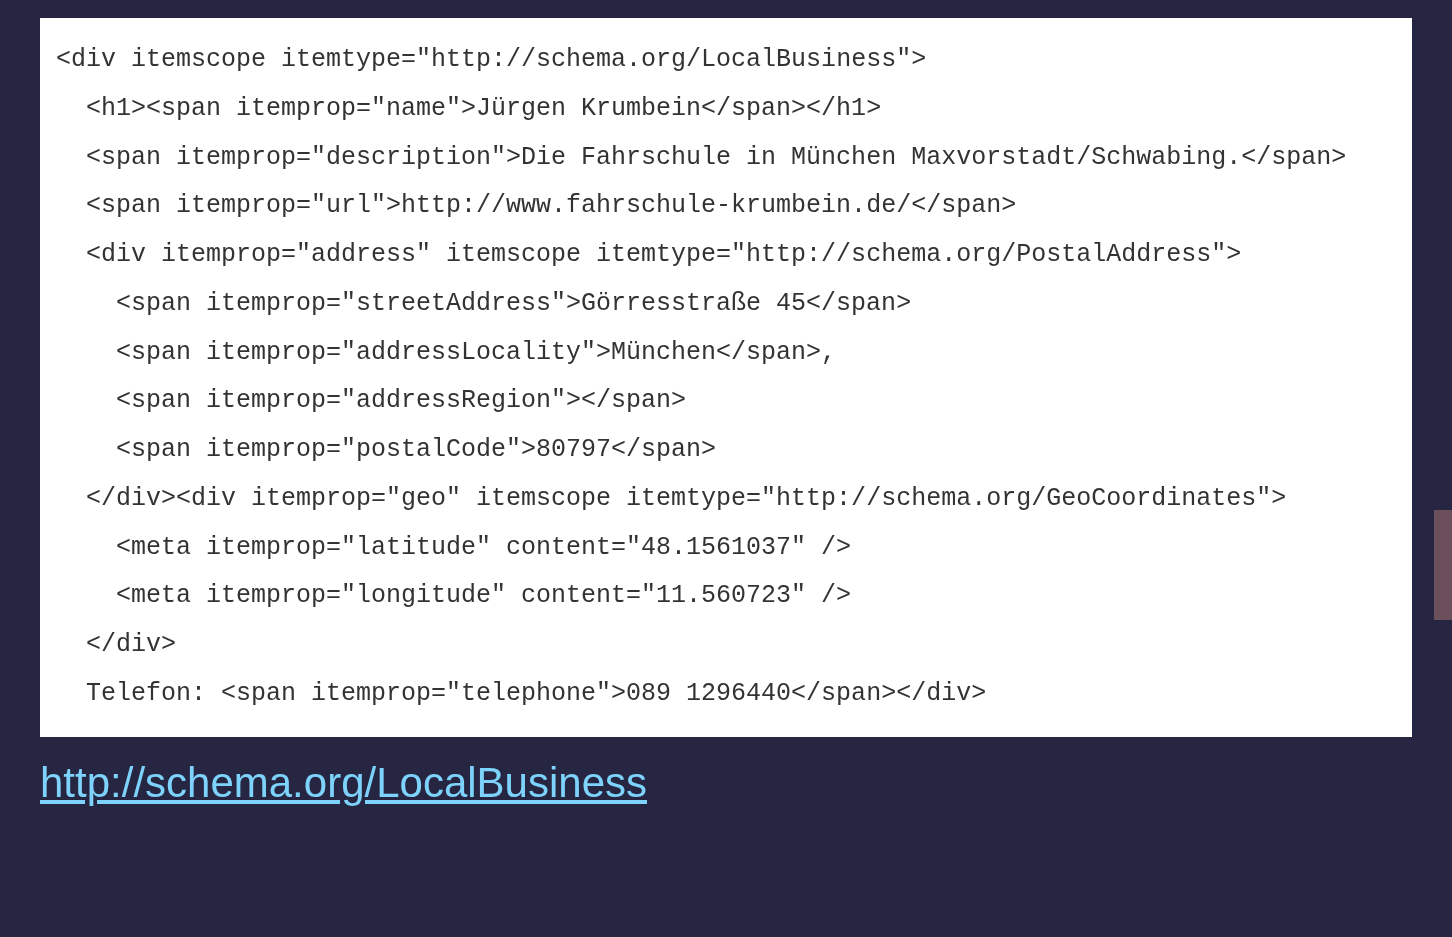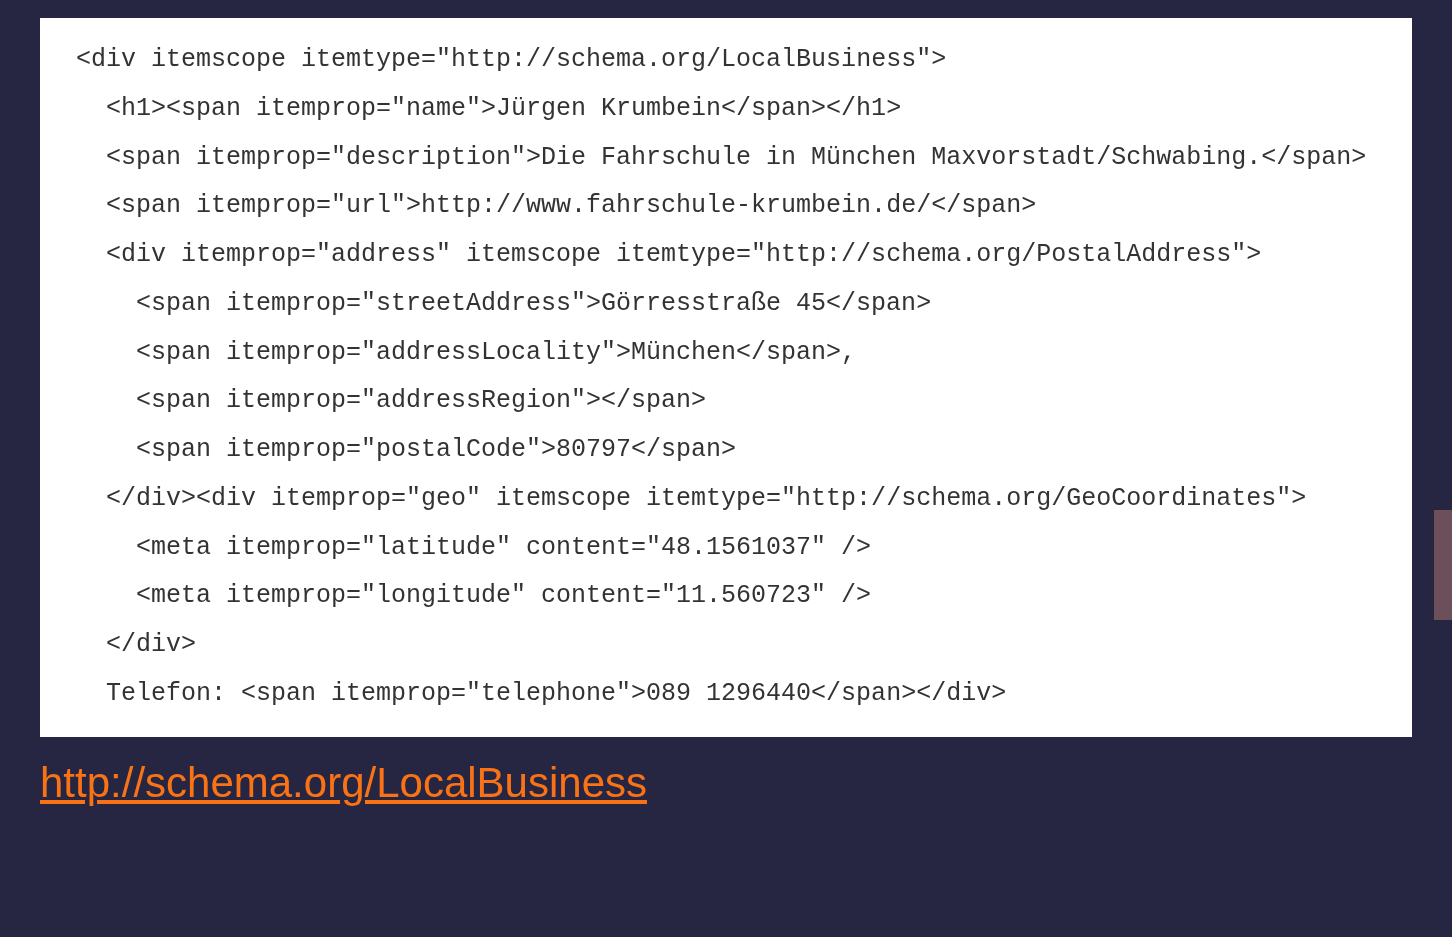--- a/index.html
+++ b/index.html
@@ -19,35 +19,35 @@
       color: #333333;
       line-height: 1.95;
       white-space: pre;
       overflow: hidden;
     }
     .link {
       display: inline-block;
       margin: 22px 0 0 40px;
       font-family: "Segoe UI", sans-serif;
       font-size: 42px;
-      color: #f97316;
+      color: #7dd3fc;
       text-decoration: underline;
       font-weight: 300;
     }
     .accent-bar {
       position: absolute;
       right: 0;
       top: 510px;
       width: 18px;
       height: 110px;
       background: #6b4f5a;
     }
     .indent1 { padding-left: 2ch; }
     .indent2 { padding-left: 4ch; }
-    .code-line { display: block; margin-left: 20px; }
+    .code-line { display: block; }
   </style>
 </head>
 <body>
 
 
 
 <div class="code-block"><span class="code-line">&lt;div itemscope itemtype="http://schema.org/LocalBusiness"&gt;</span><span class="code-line indent1">&lt;h1&gt;&lt;span itemprop="name"&gt;Jürgen Krumbein&lt;/span&gt;&lt;/h1&gt;</span><span class="code-line indent1">&lt;span itemprop="description"&gt;Die Fahrschule in München Maxvorstadt/Schwabing.&lt;/span&gt;</span><span class="code-line indent1">&lt;span itemprop="url"&gt;http://www.fahrschule-krumbein.de/&lt;/span&gt;</span><span class="code-line indent1">&lt;div itemprop="address" itemscope itemtype="http://schema.org/PostalAddress"&gt;</span><span class="code-line indent2">&lt;span itemprop="streetAddress"&gt;Görresstraße 45&lt;/span&gt;</span><span class="code-line indent2">&lt;span itemprop="addressLocality"&gt;München&lt;/span&gt;,</span><span class="code-line indent2">&lt;span itemprop="addressRegion"&gt;&lt;/span&gt;</span><span class="code-line indent2">&lt;span itemprop="postalCode"&gt;80797&lt;/span&gt;</span><span class="code-line indent1">&lt;/div&gt;&lt;div itemprop="geo" itemscope itemtype="http://schema.org/GeoCoordinates"&gt;</span><span class="code-line indent2">&lt;meta itemprop="latitude" content="48.1561037" /&gt;</span><span class="code-line indent2">&lt;meta itemprop="longitude" content="11.560723" /&gt;</span><span class="code-line indent1">&lt;/div&gt;</span><span class="code-line indent1">Telefon: &lt;span itemprop="telephone"&gt;089 1296440&lt;/span&gt;&lt;/div&gt;</span></div>
 
 <a class="link">http://schema.org/LocalBusiness</a>
 

